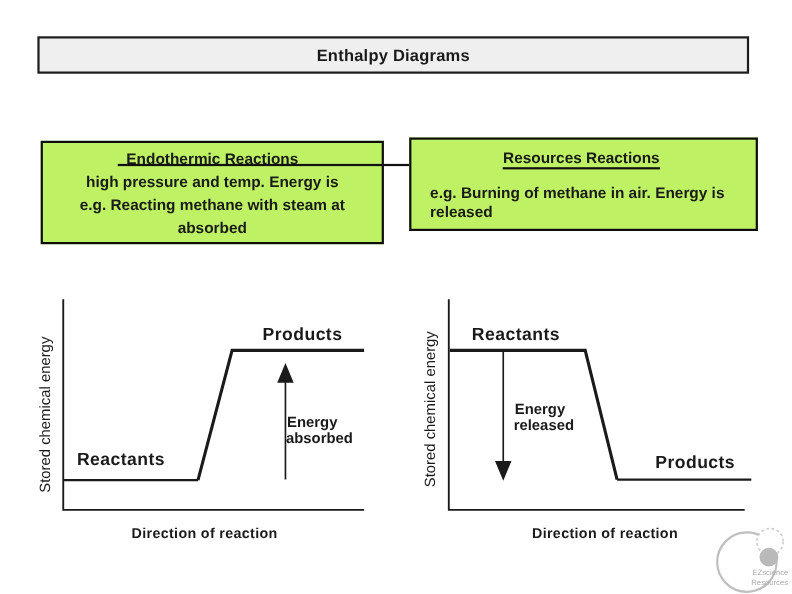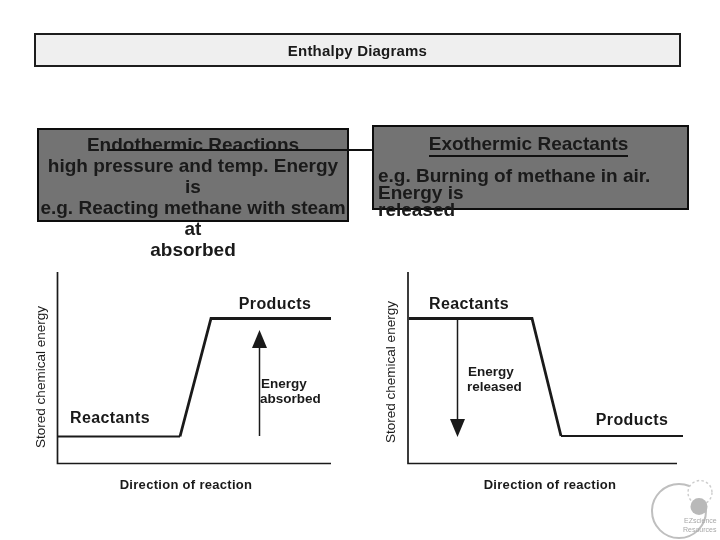--- a/index.html
+++ b/index.html
@@ -16,41 +16,41 @@
     position: absolute;
     left: 34px; top: 33px;
     width: 643px; height: 30px;
     background: #efefef;
     border: 2px solid #1d1d1d;
     display: flex; align-items: center; justify-content: center;
     font-size: 15px; font-weight: 700; letter-spacing: 0.2px;
   }
   .info-box {
     position: absolute;
-    background: #737373;
+    background: #bef264;
     border: 2.5px solid #0d0d0d;
     box-sizing: border-box;
     font-weight: 700;
-    font-size: 19px;
+    font-size: 14px;
   }
   .info-box.endo {
     left: 37px; top: 128px;
     width: 312px; height: 94px;
     text-align: center;
     padding-top: 4px;
   }
   .info-box.endo .box-line { line-height: 21px; }
   .info-box.exo {
     left: 372px; top: 125px;
     width: 317px; height: 85px;
     padding: 6px 8px 0 4px;
   }
   .exo-title-row { text-align: center; line-height: 21px; margin-bottom: 13px; }
   .underlined { border-bottom: 2px solid #111; padding-bottom: 1px; }
-  .info-box.exo .box-line { line-height: 17px; text-align: left; }
+  .info-box.exo .box-line { line-height: 17px; text-align: left; margin-left: 13px; }
   .connector-line {
     position: absolute;
     left: 107px; top: 148.5px;
     width: 278px; height: 2.5px;
     background: #111;
   }
   .connector-tick {
     position: absolute;
     left: 374.5px; top: 138px;
     width: 3px; height: 22px;
@@ -85,21 +85,21 @@
     <div class="box-line">high pressure and temp. Energy is</div>
     <div class="box-line">e.g. Reacting methane with steam at</div>
     <div class="box-line">absorbed</div>
   </div>
 
   <div class="connector-line"></div>
   <div class="connector-tick"></div>
 
   <div class="info-box exo">
     <div class="exo-title-row">
-      <span class="underlined">Exothermic Reactants</span>
+      <span class="underlined">Resources Reactions</span>
     </div>
     <div class="box-line">e.g. Burning of methane in air. Energy is</div>
     <div class="box-line">released</div>
   </div>
 
   <svg class="diagram-layer" viewBox="0 255 720 285">
 
     <g>
       <path class="axis" d="M57.5,272 L57.5,463.5 L331,463.5"></path>
       <path class="level-thin" d="M58,436.5 L180,436.5"></path>

